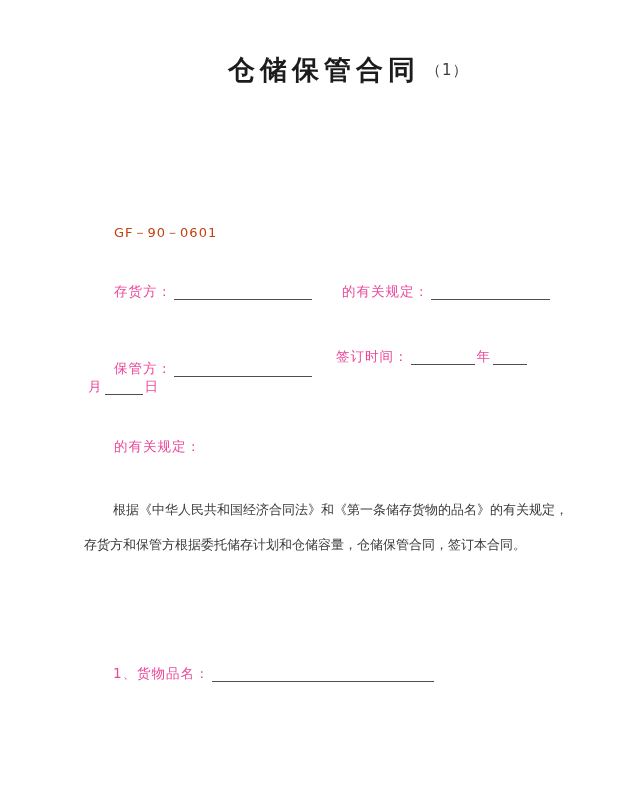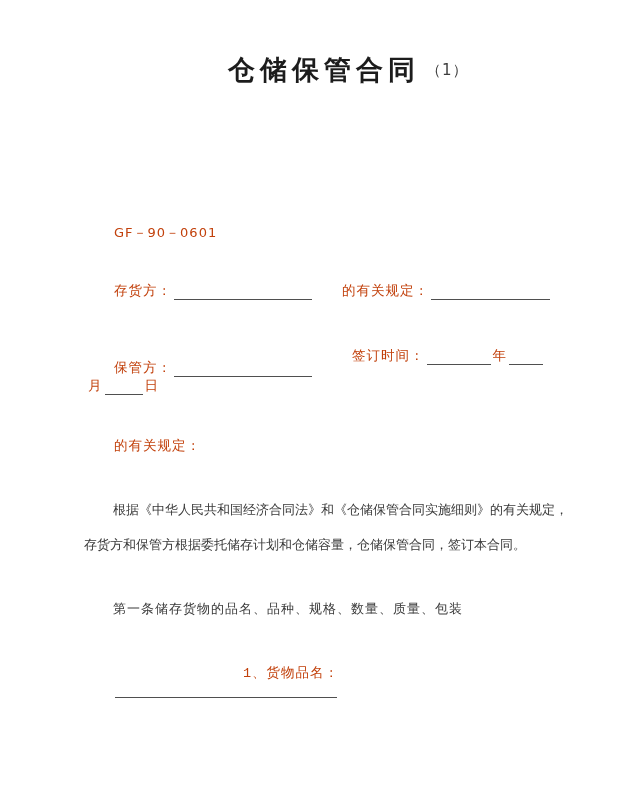--- a/index.html
+++ b/index.html
@@ -48,23 +48,22 @@
     color: #c2410c;
   }
 
   .field-row {
     position: absolute;
     display: flex;
     align-items: flex-end;
     white-space: nowrap;
     font-size: 13.5px;
     letter-spacing: 1px;
-    color: #c2410c;
+    color: #ec4899;
     line-height: 17px;
-    font-family: Liberation Mono, monospace;
   }
   .blank {
     display: inline-block;
     border-bottom: 1px solid #4f4f4f;
     height: 15px;
     margin: 0 2px;
   }
   .w138 { width: 138px; }
   .w119 { width: 119px; }
   .w64  { width: 64px; }
@@ -99,40 +98,39 @@
   </div>
   <div class="field-row" style="left:342px; top:283px;">
     <span>的有关规定：</span>
     <span class="blank w119"></span>
   </div>
 
   <div class="field-row" style="left:114px; top:360px;">
     <span>保管方：</span>
     <span class="blank w138"></span>
   </div>
-  <div class="field-row" style="left:352px; top:348px;text-align:right;">
+  <div class="field-row" style="left:336px; top:348px;text-align:right;">
     <span>签订时间：</span>
     <span class="blank w64"></span>
     <span>年</span>
     <span class="blank w34"></span>
   </div>
 
   <div class="field-row" style="left:88px; top:378px;">
     <span>月</span>
     <span class="blank w38"></span>
     <span>日</span>
   </div>
 
   <div class="field-row" style="left:114px; top:438px;">
     <span>的有关规定：</span>
   </div>
 
-  <div class="para" style="left:113px; top:502px;">根据《中华人民共和国经济合同法》和《仓储保管合同实施细则》的有关规定，</div>
+  <div class="para" style="left:113px; top:502px;">根据《中华人民共和国经济合同法》和《第一条储存货物的品名》的有关规定，</div>
   <div class="para" style="left:84px; top:537px;">存货方和保管方根据委托储存计划和仓储容量，仓储保管合同，签订本合同。</div>
 
-  <div class="para" style="left:113px; top:601px; letter-spacing:1px;">第一条储存货物的品名、品种、规格、数量、质量、包装</div>
 
-  <div class="field-row" style="left:113px; top:665px;flex-direction:column;">
+  <div class="field-row" style="left:113px; top:665px;">
     <span>1、货物品名：</span>
     <span class="blank w222"></span>
   </div>
 
 </div>
 
 </body></html>

